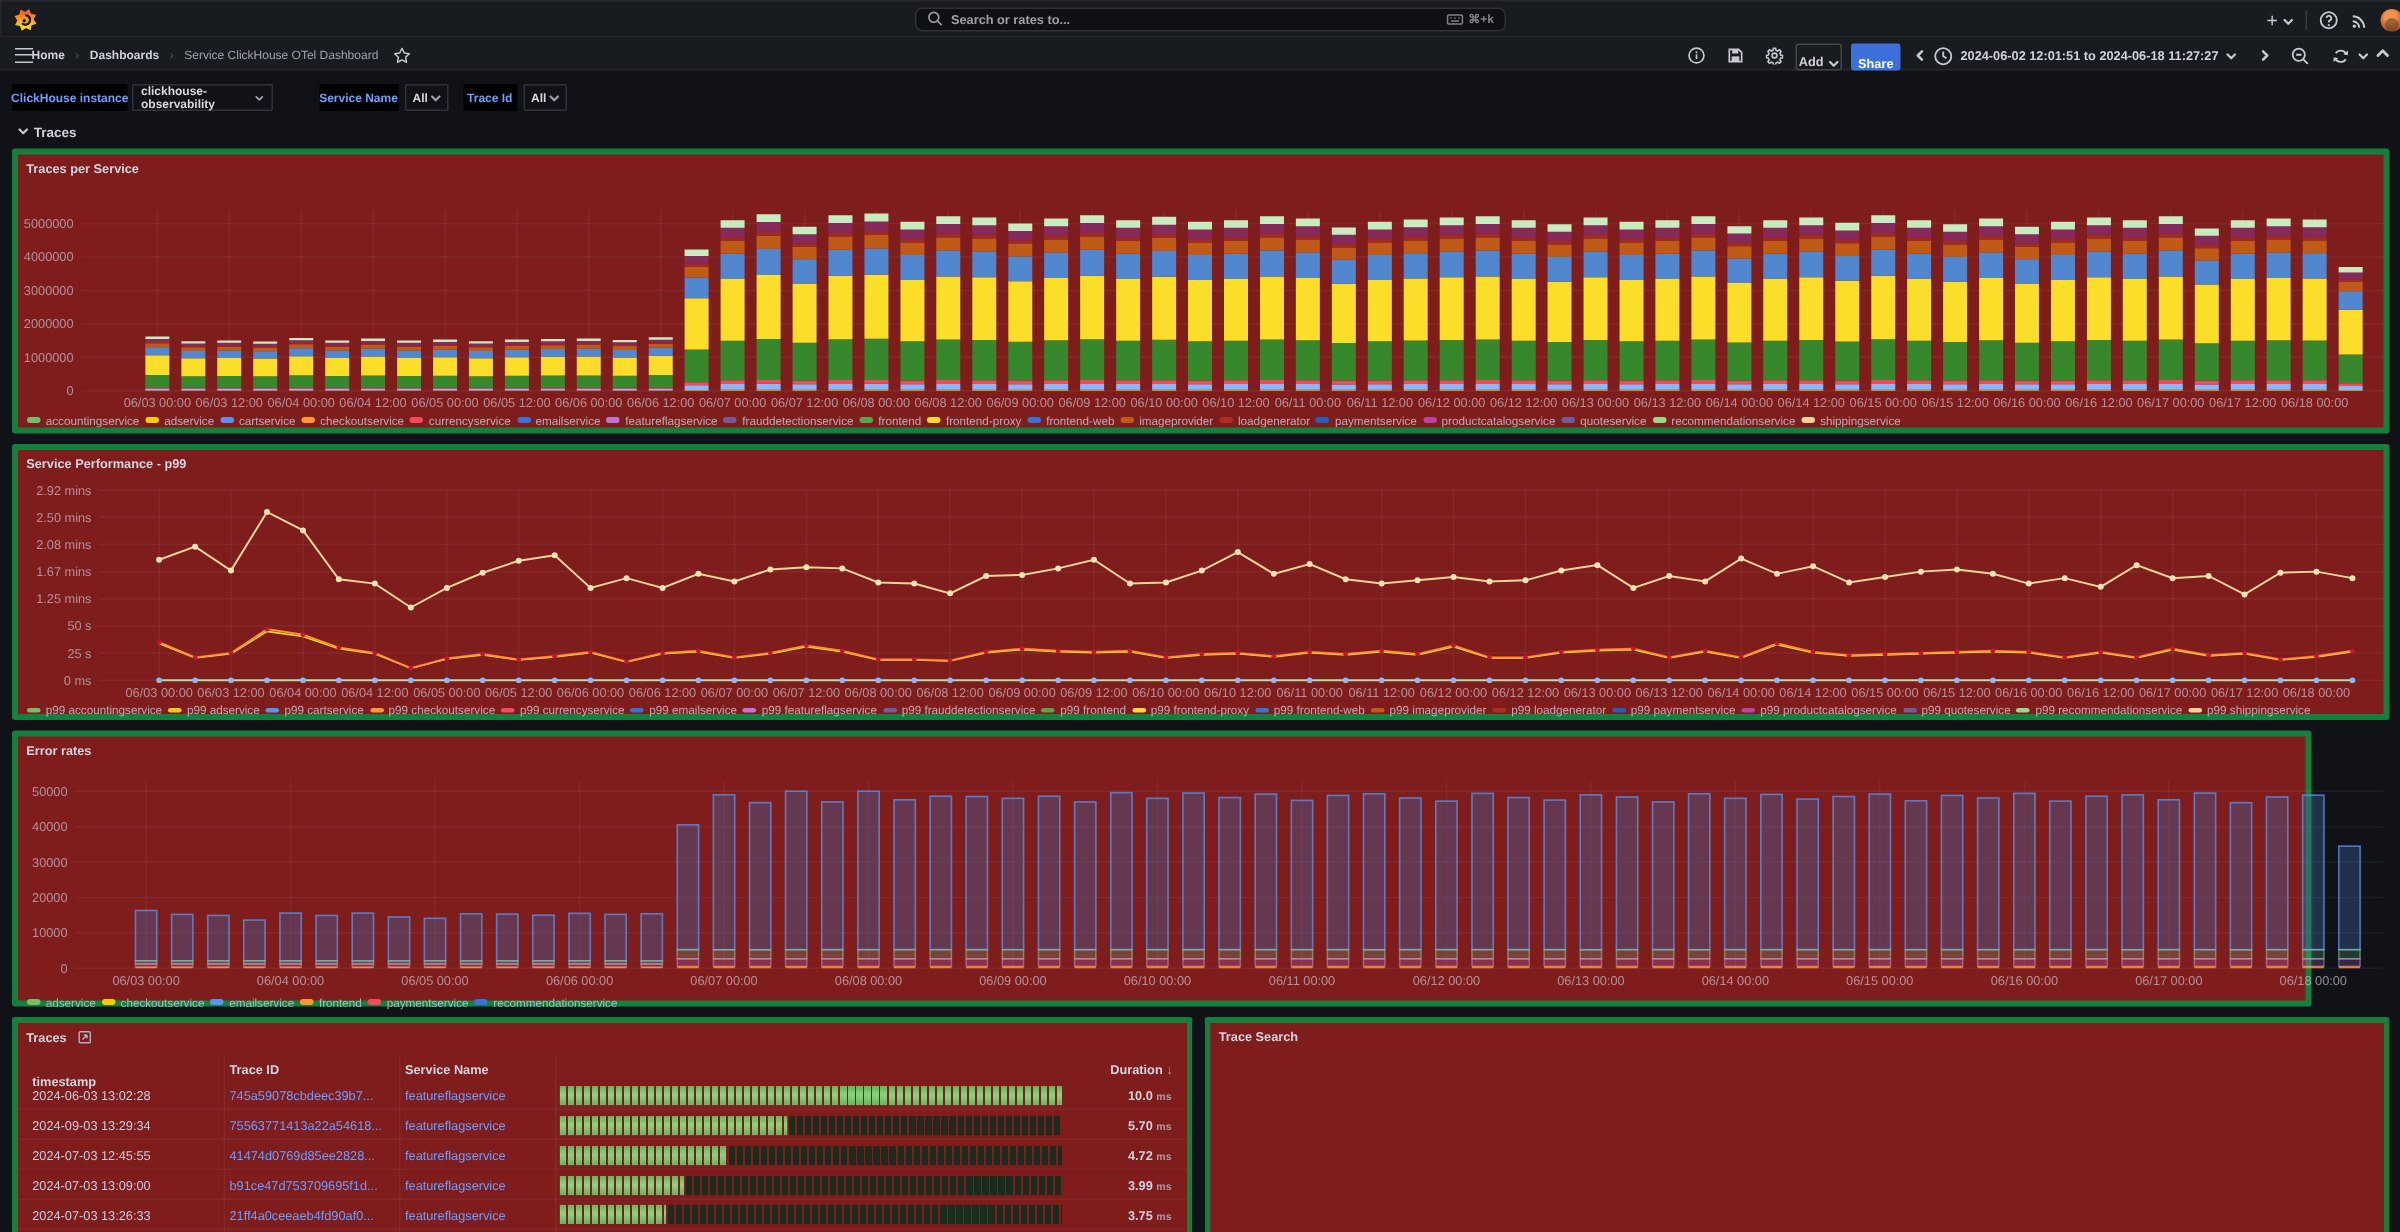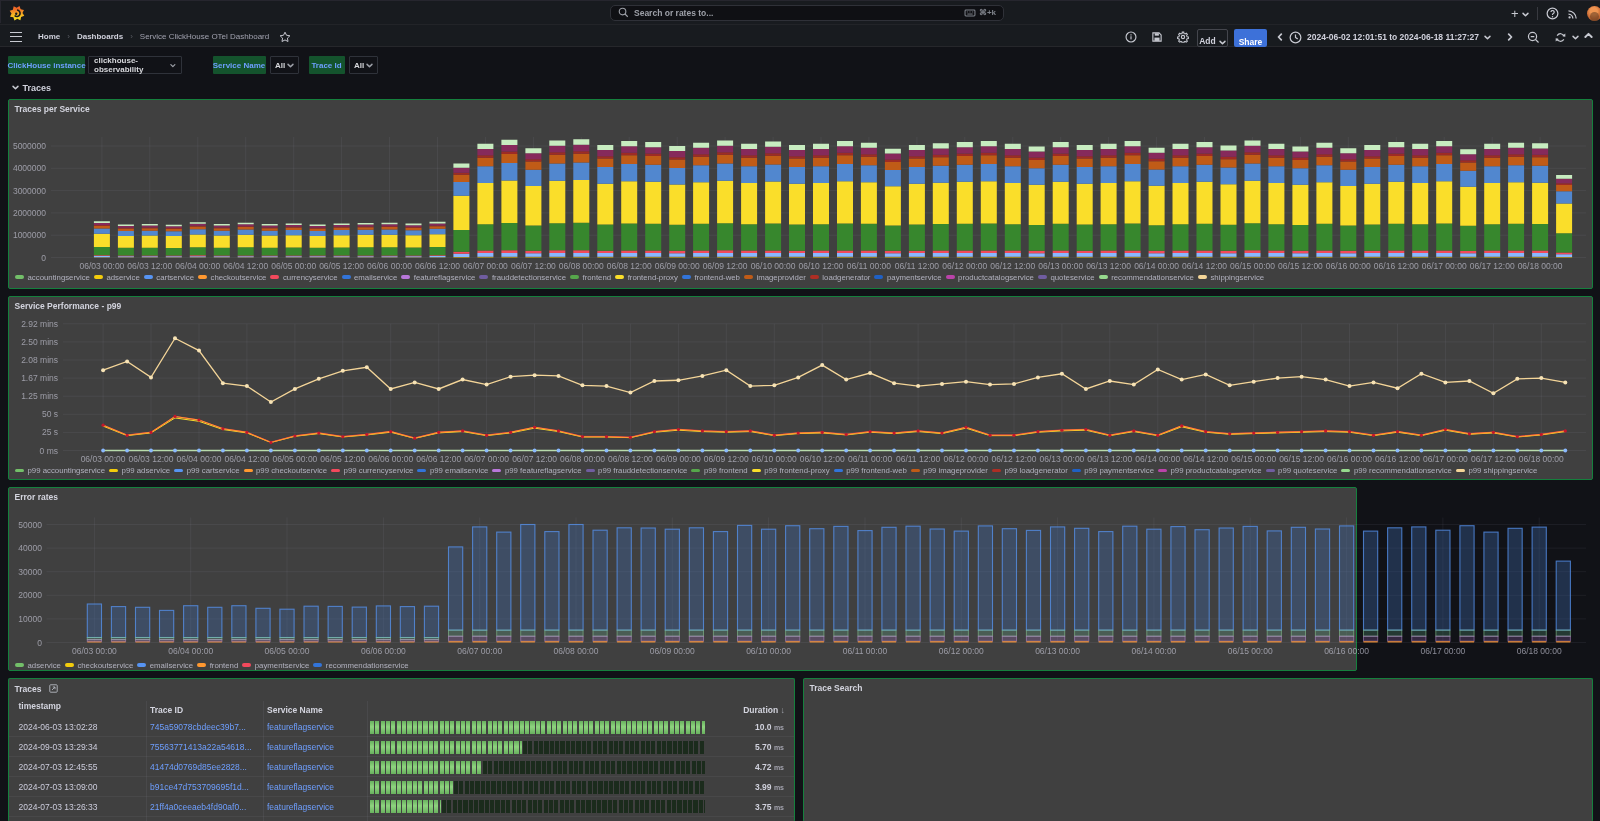--- a/index.html
+++ b/index.html
@@ -17,27 +17,27 @@
 .crumb .dim{font-size:8px;color:rgba(204,204,220,0.75)}
 .hamb{position:absolute;left:10px;top:31.5px;width:12px;height:10px;
  border-top:1.5px solid #c7c9d1;border-bottom:1.5px solid #c7c9d1}
 .hamb:before{content:"";display:block;margin-top:3.1px;border-top:1.5px solid #c7c9d1}
 .btn{position:absolute;top:29px;height:17.5px;display:flex;align-items:flex-end;justify-content:center;
  border-radius:2px;font-size:8.5px;font-weight:700;gap:3px}
 .btn.ghost{border:1px solid #44464d;color:#d0d1dc}
 .btn.blue{background:#3d71d9;color:#fff}
 .ticons{position:absolute;top:30.5px;display:flex;align-items:center}
 .timetxt{font-size:8.5px;color:#d0d1dc;font-weight:700;white-space:nowrap}
-.vlabel{position:absolute;top:56px;height:18px;background:#14532d;color:#6e9fff;display:flex;
+.vlabel{position:absolute;top:56px;height:18px;background:#000000;color:#6e9fff;display:flex;
  align-items:center;justify-content:center;font-size:8px;font-weight:700;border-radius:1px;white-space:nowrap}
 .vval{position:absolute;top:56px;height:18px;background:#111217;border:1px solid #2f323a;color:#d8d9dd;
  display:flex;align-items:center;justify-content:space-between;padding:0 5px;font-size:8px;font-weight:700;border-radius:1px}
 .sect{position:absolute;left:11.5px;top:81px;height:13px;display:flex;align-items:center;gap:4px;
  font-size:9px;font-weight:700;color:#d0d1dc}
-.panel{position:absolute;background:#404040;border:1px solid #15803d;border-radius:2px}
+.panel{position:absolute;background:#7f1d1d;border:4px solid #15803d;border-radius:2px}
 .ptitle{position:absolute;left:5.5px;top:4px;font-size:8.5px;font-weight:700;color:#d3d4de}
 .legend{position:absolute;display:flex;flex-wrap:nowrap;overflow:hidden;align-items:center;
  font-size:7.8px;color:rgba(204,204,220,0.8)}
 .legend .li{display:flex;align-items:center;margin-right:4px;white-space:nowrap}
 .legend .dot{width:9px;height:3.5px;border-radius:2px;margin-right:3.5px;flex:0 0 auto}
 .thead{position:absolute;font-size:8.5px;font-weight:700;color:#d3d4de}
 .trow{position:relative;height:19.9px;border-bottom:1px solid rgba(204,204,220,0.06);font-size:8.5px}
 .trow>div{position:absolute;top:0;height:19.9px;display:flex;align-items:center}
 .trow a{color:#6e9fff;font-weight:400}
 .c1{left:9.5px} .c2{left:141px} .c3{left:258px}
@@ -104,21 +104,21 @@
         <circle cx="3.4" cy="12.6" r="1.5" fill="#c7c9d1"></circle>
         <path d="M2 8.2a6 6 0 0 1 5.8 5.8M2 3.8a10.4 10.4 0 0 1 10.2 10.2" fill="none" stroke="#c7c9d1" stroke-width="1.7"></path>
       </svg>
     </span>
 <span style="margin-left:8px;width:15px;height:15px;border-radius:50%;position:relative;overflow:hidden;
 background:radial-gradient(circle at 45% 35%,#ef9552 0 28%,#c96b35 55%,#7a4526 100%)">
 <span style="position:absolute;left:3px;top:6px;width:9px;height:9px;border-radius:50%;background:#5e3a20;opacity:.55"></span>
     </span>
 </div>
 <div class="hamb"></div>
-<div class="crumb" style="left:38px">
+<div class="crumb" style="left:21px">
 <b>Home</b>
     <span class="sep">›</span>
     <b>Dashboards</b>
     <span class="sep">›</span>
 <span class="dim">Service ClickHouse OTel Dashboard</span>
 <span style="margin-left:3px;margin-top:1px">
       <svg width="12" height="12" viewBox="0 0 16 16">
         <path d="M8 1.6l2 4.1 4.5.65-3.25 3.15.75 4.5L8 11.9l-4 2.1.75-4.5L1.5 6.35 6 5.7z" fill="none" stroke="#c7c9d1" stroke-width="1.3" stroke-linejoin="round"></path>
       </svg>
     </span>
@@ -600,21 +600,21 @@
       <span class="li"><span class="dot" style="background:#3274d9"></span>p99 frontend-web</span>
       <span class="li"><span class="dot" style="background:#c05b17"></span>p99 imageprovider</span>
       <span class="li"><span class="dot" style="background:#ad2e24"></span>p99 loadgenerator</span>
       <span class="li"><span class="dot" style="background:#1f60c4"></span>p99 paymentservice</span>
       <span class="li"><span class="dot" style="background:#ba43a9"></span>p99 productcatalogservice</span>
       <span class="li"><span class="dot" style="background:#705da0"></span>p99 quoteservice</span>
       <span class="li"><span class="dot" style="background:#96d98d"></span>p99 recommendationservice</span>
       <span class="li"><span class="dot" style="background:#f4d598"></span>p99 shippingservice</span>
     </div>
 </div>
-<div class="panel" style="left:8px;top:487px;width:1349px;height:184px">
+<div class="panel" style="left:8px;top:487px;width:1533px;height:184px">
 <div class="ptitle">Error rates</div>
 <svg width="1583" height="182" style="position:absolute;left:0;top:0">
       <line x1="37.5" y1="154.5" x2="1577" y2="154.5" stroke="rgba(204,204,220,0.07)"></line>
       <text x="33" y="157.5" text-anchor="end" font-size="8.5" font-family="Liberation Sans" fill="rgba(204,204,220,0.65)">0</text>
       <line x1="37.5" y1="130.9" x2="1577" y2="130.9" stroke="rgba(204,204,220,0.07)"></line>
       <text x="33" y="133.9" text-anchor="end" font-size="8.5" font-family="Liberation Sans" fill="rgba(204,204,220,0.65)">10000</text>
       <line x1="37.5" y1="107.3" x2="1577" y2="107.3" stroke="rgba(204,204,220,0.07)"></line>
       <text x="33" y="110.3" text-anchor="end" font-size="8.5" font-family="Liberation Sans" fill="rgba(204,204,220,0.65)">20000</text>
       <line x1="37.5" y1="83.7" x2="1577" y2="83.7" stroke="rgba(204,204,220,0.07)"></line>
       <text x="33" y="86.7" text-anchor="end" font-size="8.5" font-family="Liberation Sans" fill="rgba(204,204,220,0.65)">30000</text>
@@ -910,21 +910,21 @@
       <span class="li"><span class="dot" style="background:#ff9830"></span>frontend</span>
       <span class="li"><span class="dot" style="background:#f2495c"></span>paymentservice</span>
       <span class="li"><span class="dot" style="background:#3274d9"></span>recommendationservice</span>
     </div>
 </div>
 <div class="panel" style="left:8px;top:678px;width:787px;height:144px;border-bottom:none">
 <div class="ptitle">Traces <span style="display:inline-block;vertical-align:-2.5px;margin-left:4px"><svg width="11" height="11" viewBox="0 0 16 16">
           <rect x="2.6" y="2.6" width="10.8" height="10.8" rx="1.2" fill="none" stroke="#aeb1b9" stroke-width="1.4"></rect>
           <path d="M5.8 10.2l4.4-4.4M10.2 5.8H6.9M10.2 5.8v3.3" stroke="#aeb1b9" stroke-width="1.4" fill="none"></path>
         </svg></span></div>
-<div class="thead" style="left:9.5px;top:22px">timestamp</div>
+<div class="thead" style="left:9.5px;top:34px">timestamp</div>
 <div class="thead" style="left:141px;top:26px">Trace ID</div>
 <div class="thead" style="left:258px;top:26px">Service Name</div>
 <div class="thead" style="right:9px;top:26px">Duration <span style="color:#9da0a8;font-size:9px">↓</span></div>
 <div class="colsep" style="left:136.5px"></div>
 <div class="colsep" style="left:254px"></div>
 <div class="colsep" style="left:358px"></div>
 <div class="abs" style="left:0;top:38.5px;right:0">
       <div class="trow">
         <div class="c1">2024-06-03 13:02:28</div>
         <div class="c2">

